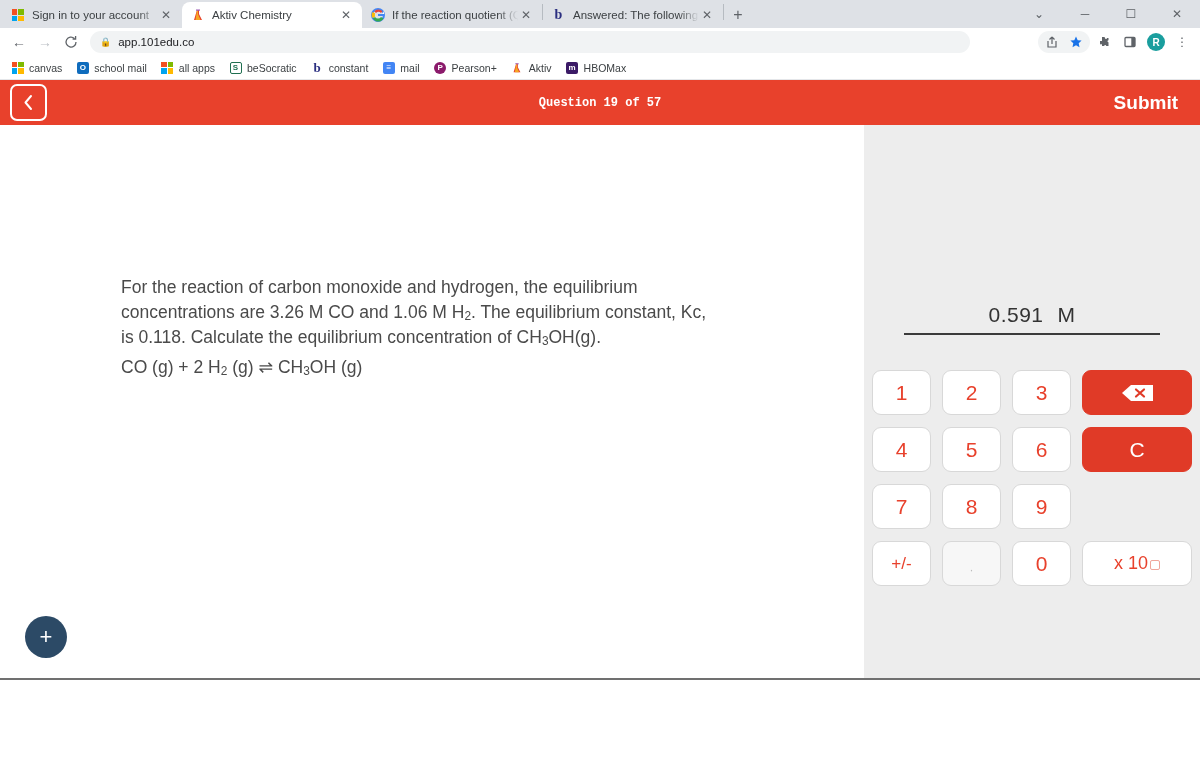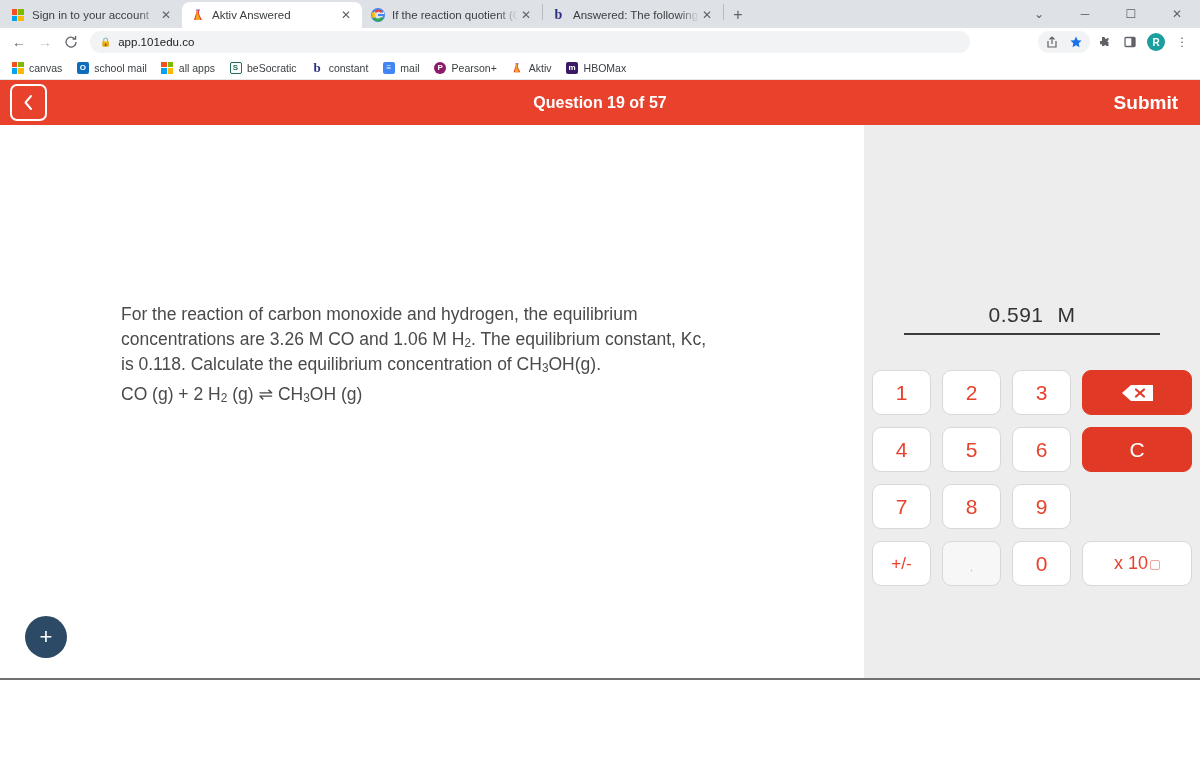--- a/index.html
+++ b/index.html
@@ -81,32 +81,32 @@
     height: 45px; background: #e8412c; display: flex; align-items: center;
     position: relative; flex: 0 0 45px;
   }
   .backbtn {
     width: 37px; height: 37px; margin-left: 10px; border: 2px solid #ffffff;
     border-radius: 7px; display: flex; align-items: center; justify-content: center;
     color: #ffffff;
   }
   .apptitle {
     position: absolute; left: 0; right: 0; text-align: center;
-    color: #ffffff; font-size: 16px; font-weight: bold; pointer-events: none;
+    color: #ffffff; font-size: 12px; font-weight: bold; pointer-events: none; font-family: Liberation Mono, monospace;
   }
   .submit {
     position: absolute; right: 22px; color: #ffffff; font-size: 19px; font-weight: bold;
   }
 
   .body { flex: 1 1 auto; display: flex; min-height: 0; }
   .leftpane { width: 864px; background: #ffffff; position: relative; flex: 0 0 864px; }
   .rightpane { flex: 1 1 auto; background: #ededed; position: relative; }
 
   .qtext {
-    position: absolute; left: 121px; top: 177px; width: 600px;
+    position: absolute; left: 121px; top: 150px; width: 600px;
     font-size: 17.5px; line-height: 1.42; color: #4a4a4a;
   }
   .qtext .eq { margin-top: 5px; }
   .qtext sub { font-size: 0.68em; vertical-align: baseline; position: relative; bottom: -0.22em; }
 
   .fab {
     position: absolute; left: 25px; bottom: 22px; width: 42px; height: 42px;
     border-radius: 50%; background: #2c4a66; color: #ffffff;
     display: flex; align-items: center; justify-content: center; font-size: 22px; font-weight: 300;
   }
@@ -164,21 +164,21 @@
     </div>
 
     <div class="tab active">
       <span class="favicon">
         <svg width="14" height="14" viewBox="0 0 14 14">
           <polygon points="6,2 8,2 8,6 11,12 3,12" fill="#e8412c"></polygon>
           <polygon points="6,2 7,2 7,6 9.5,12 4.5,12" fill="#f5a623"></polygon>
           <rect x="5" y="1.5" width="4" height="1.2" fill="#9b59b6"></rect>
         </svg>
       </span>
-      <span class="tabtitle">Aktiv Answered</span>
+      <span class="tabtitle">Aktiv Chemistry</span>
       <span class="tabclose">✕</span>
     </div>
 
     <div class="tab inactive">
       <span class="favicon">
         <svg width="14" height="14" viewBox="0 0 14 14">
           <circle cx="7" cy="7" r="6" fill="none" stroke="#4285f4" stroke-width="2"></circle>
           <path d="M7 7 L13 7 L13 3 A6 6 0 0 1 7 7 Z" fill="#fff"></path>
           <path d="M11.5 3.2 A6 6 0 0 0 3.2 3.2 L5 5 A3.6 3.6 0 0 1 10 5 Z" fill="#ea4335"></path>
           <path d="M2 10.5 A6 6 0 0 0 12.5 10.5 L10 9 A3.6 3.6 0 0 1 4 9 Z" fill="#34a853"></path>

